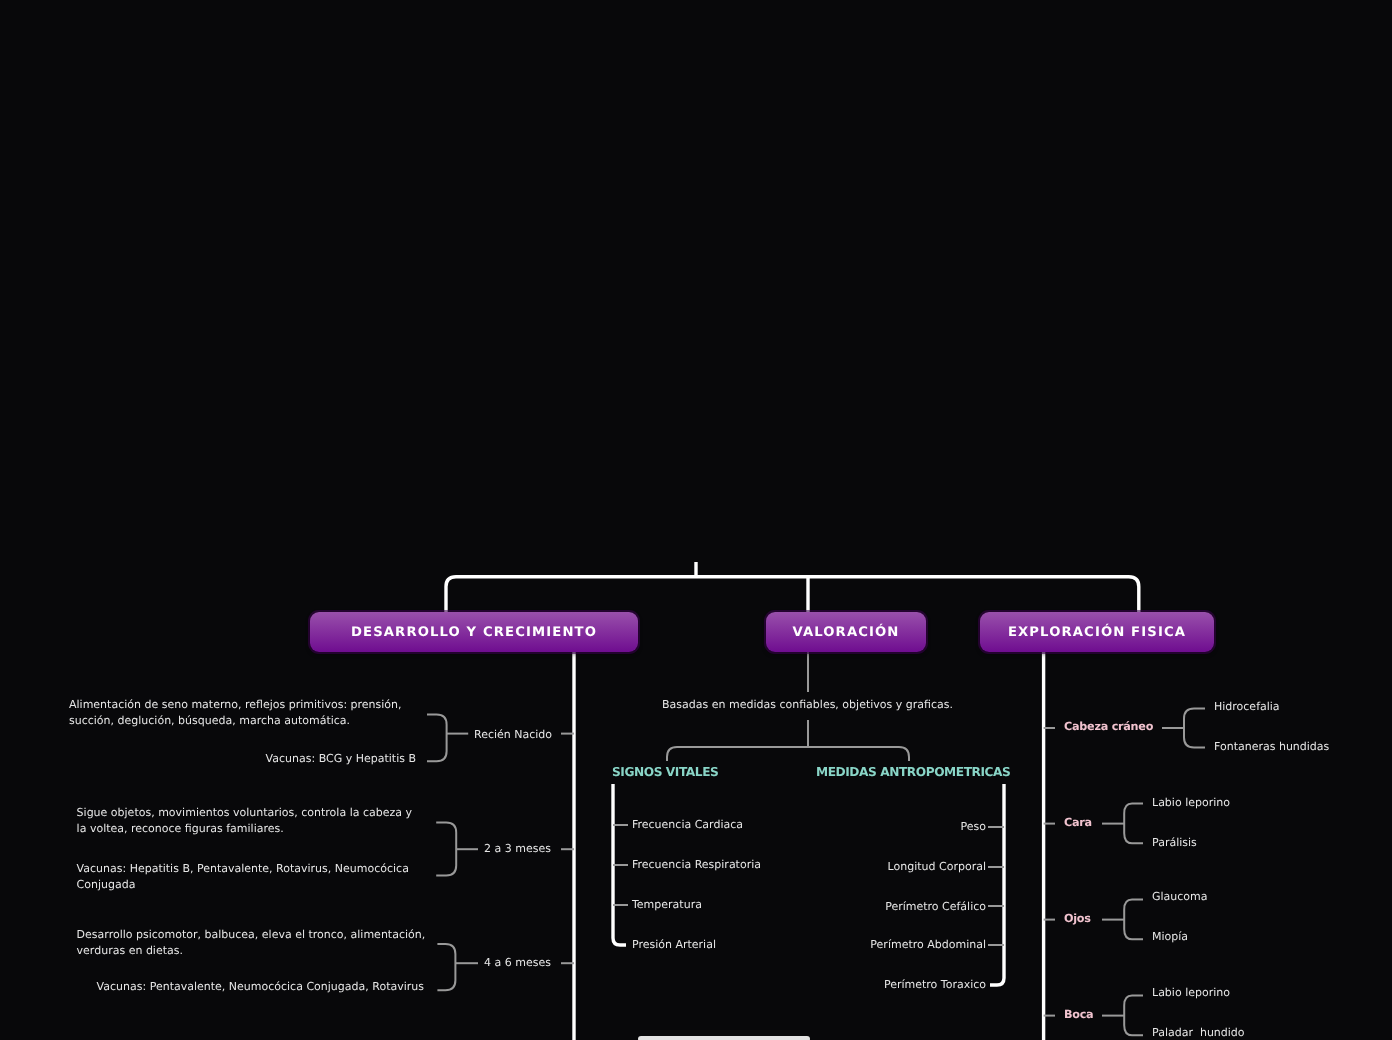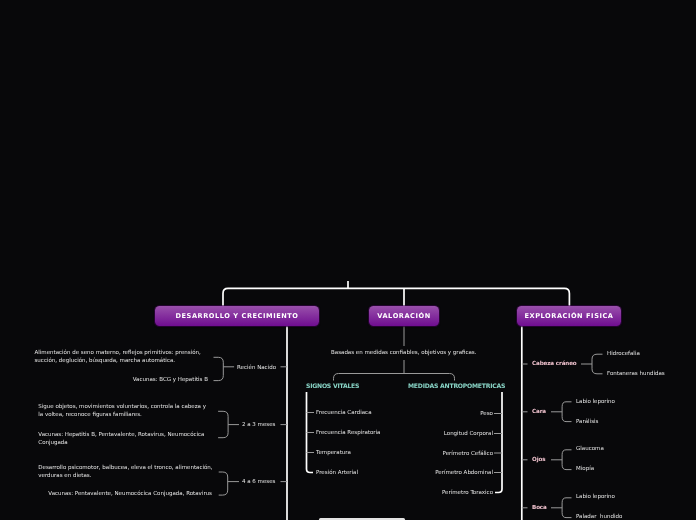--- a/index.html
+++ b/index.html
@@ -103,22 +103,22 @@
       <path d="M551,459.8 L562.1,459.8"></path>
       <path d="M571.5,449.8 L566,449.8 Q562.1,449.8 562.1,454.8 L562.1,464.6 Q562.1,469.6 566,469.6 L571.5,469.6"></path>
       <path d="M521.8,507.8 L527.5,507.8"></path>
       <path d="M551,507.8 L562.1,507.8"></path>
       <path d="M571.5,497.8 L566,497.8 Q562.1,497.8 562.1,502.8 L562.1,512.6 Q562.1,517.6 566,517.6 L571.5,517.6"></path>
     </g>
   </svg>
 
 
   <div class="node lvl1" id="n-desarrollo" style="left:155px;top:306px;width:164px;">DESARROLLO Y CRECIMIENTO</div>
-  <div class="node lvl1" id="n-valoracion" style="left:369px;top:306px;width:70px;">VALORACIÓN</div>
-  <div class="node lvl1" id="n-exploracion" style="left:517px;top:306px;width:104px;text-align:right;">EXPLORACIÓN FISICA</div>
+  <div class="node lvl1" id="n-valoracion" style="left:383px;top:306px;width:80px;">VALORACIÓN</div>
+  <div class="node lvl1" id="n-exploracion" style="left:490px;top:306px;width:117px;text-align:right;">EXPLORACIÓN FISICA</div>
 
   <div class="grp">
     <div class="txt stage" style="left:237px;top:363.6px;">Recién Nacido</div>
     <div class="txt" style="left:34.5px;top:349px;">Alimentación de seno materno, reflejos primitivos: prensión,
 succión, deglución, búsqueda, marcha automática.</div>
     <div class="txt r" style="left:0px;top:376px;width:208px;">Vacunas: BCG y Hepatitis B</div>
   </div>
   <div class="grp">
     <div class="txt stage" style="left:242px;top:421px;">2 a 3 meses</div>
     <div class="txt" style="left:38.3px;top:403px;">Sigue objetos, movimientos voluntarios, controla la cabeza y

